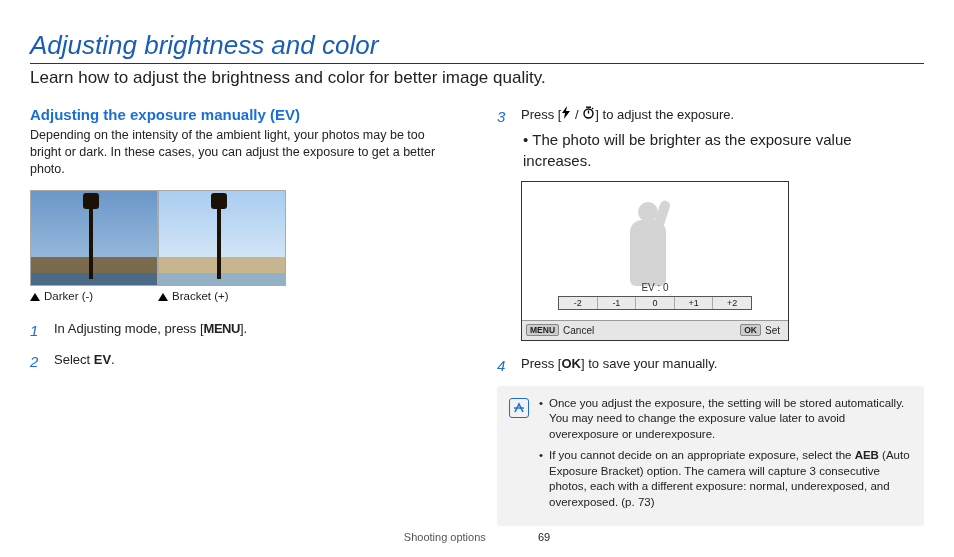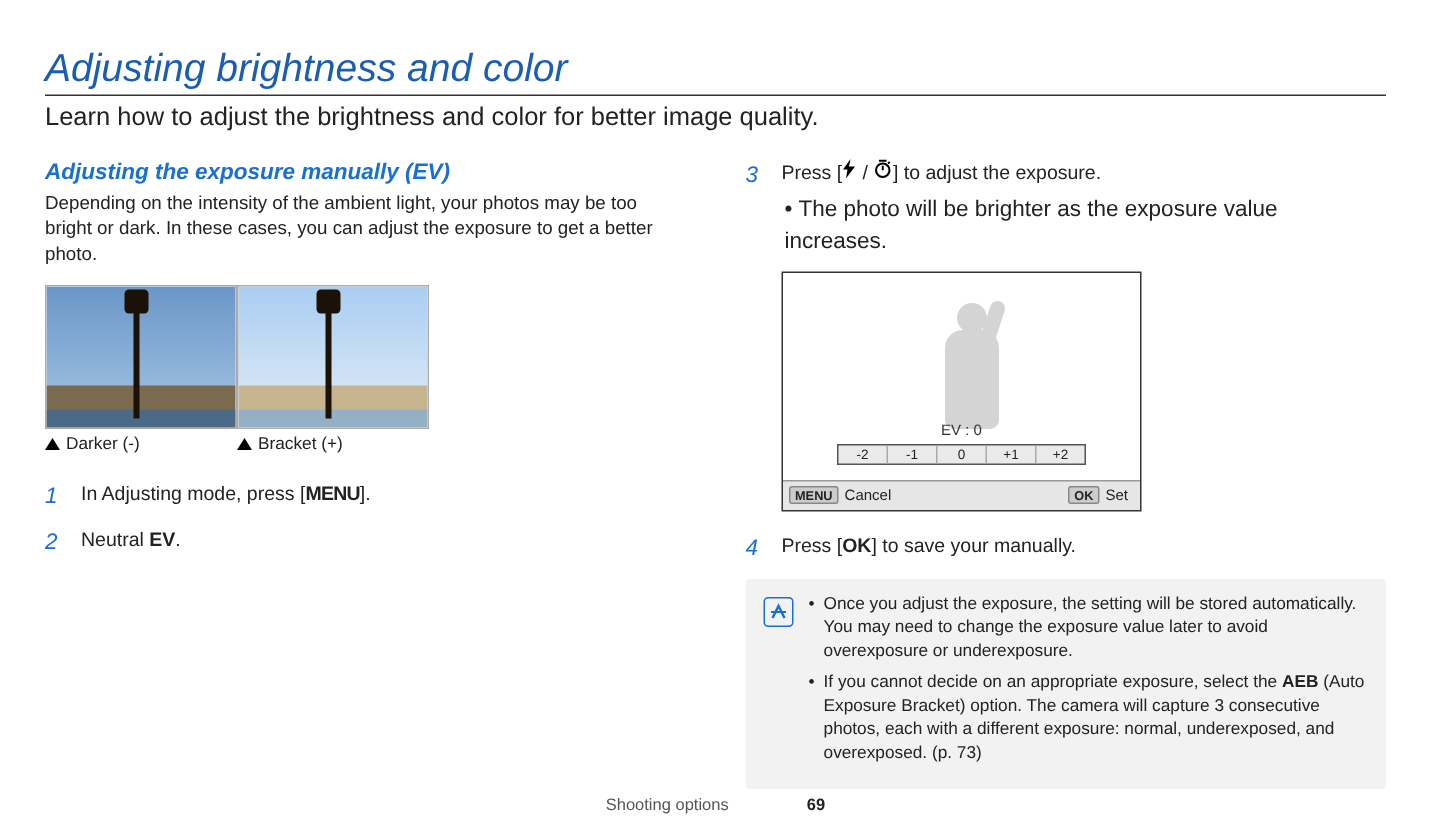--- a/index.html
+++ b/index.html
@@ -22,21 +22,20 @@
   }
   .hr { border-top: 1px solid #333; margin-bottom: 4px; }
   .intro { font-size: 17px; margin-bottom: 18px; }
   .columns { display: flex; gap: 40px; }
   .col { flex: 1; }
   .section-title {
     color: #1a6fd6;
     font-size: 15px;
     font-weight: bold;
     margin-bottom: 4px;
-    font-style: italic;
   }
   .body-text { font-size: 12.5px; line-height: 1.35; margin-bottom: 12px; }
   .thumbs { display: flex; gap: 8px; margin-bottom: 4px; }
   .thumb-wrap { width: 120px; }
   .thumb {
     width: 128px; height: 96px; border: 1px solid #aaa;
     position: relative; overflow: hidden;
   }
   .sky { position:absolute; inset:0; }
   .sky.dark { background: linear-gradient(#6a97c8,#a7c5e3); }
@@ -52,21 +51,21 @@
   .tri { display:inline-block; width:0;height:0;border-left:5px solid transparent;border-right:5px solid transparent;border-bottom:8px solid #000; margin-right:4px; vertical-align:middle;}
   .steps { margin-top: 18px; }
   .step { display:flex; gap:10px; margin-bottom:10px; line-height:1.4; }
   .step-num { color:#1a6fd6; font-style: italic; font-size: 15px; font-weight:500; width:14px; }
   .step-body { font-size: 13px; flex:1; }
   .menu-label { font-family: Arial, sans-serif; font-weight: bold; letter-spacing: -0.5px; }
   .ok-label { font-family: Arial, sans-serif; font-weight: bold; }
   .bullet-row { display:flex; gap:6px; font-size:15px; margin-left:2px; margin-top:4px; }
   .bullet-dot::before { content:"•"; margin-right:4px; }
   .screen-mock {
-    width: 240px; height: 160px; border:1px solid #333; background:#fff;
+    width: 268px; height: 160px; border:1px solid #333; background:#fff;
     margin: 10px 0 14px 24px; position:relative;
   }
   .silhouette {
     position:absolute; left:90px; top:14px; width:70px; height:90px;
   }
   .sil-head{position:absolute;left:26px;top:6px;width:20px;height:20px;background:#d4d4d4;border-radius:50%;}
   .sil-body{position:absolute;left:18px;top:24px;width:36px;height:66px;background:#d4d4d4;border-radius:12px 12px 6px 6px;}
   .sil-arm{position:absolute;left:44px;top:4px;width:10px;height:36px;background:#d4d4d4;border-radius:5px;transform:rotate(18deg);}
   .ev-label{position:absolute; left:0; right:0; top:100px; text-align:center; font-size:10px; color:#333;}
   .ev-bar{position:absolute; left:36px; right:36px; top:114px; height:14px; border:1px solid #555; background:#eaeaea; display:flex;}
@@ -82,21 +81,21 @@
     width:20px;height:20px;border:1.5px solid #1a6fd6;border-radius:3px;
     color:#1a6fd6;display:flex;align-items:center;justify-content:center;
     font-weight:bold;flex-shrink:0;margin-top:2px;transform:rotate(0deg);
   }
   .note-icon svg{width:14px;height:14px;}
   .note-list .nitem{display:flex;gap:6px;margin-bottom:6px;}
   .footer {
     position:absolute; bottom:14px; left:0; right:0;
     text-align:center; font-size:11px; color:#555;
   }
-  .footer .pn{font-weight:bold;color:#222;padding-left:46px;}
+  .footer .pn{font-weight:normal;color:#222;padding-left:46px;}
   .flash-icon, .timer-icon { display:inline-block; vertical-align:middle; }
 </style>
 </head>
 <body>
 
 <h1 class="page-title">Adjusting brightness and color</h1>
 <div class="hr"></div>
 <p class="intro">Learn how to adjust the brightness and color for better image quality.</p>
 
 <div class="columns">
@@ -135,21 +134,21 @@
     <div class="steps">
       <div class="step">
         <div class="step-num">1</div>
         <div class="step-body">
           <span>In Adjusting mode, press [</span><span class="menu-label">MENU</span><span>].</span>
         </div>
       </div>
       <div class="step">
         <div class="step-num">2</div>
         <div class="step-body">
-          <span>Neutral </span><b>EV</b><span>.</span>
+          <span>Select </span><b>EV</b><span>.</span>
         </div>
       </div>
     </div>
   </div>
 
   <div class="col">
     <div class="step">
       <div class="step-num">3</div>
       <div class="step-body">
         <span>Press [</span><span class="flash-icon"><svg width="10" height="13" viewBox="0 0 10 13">

